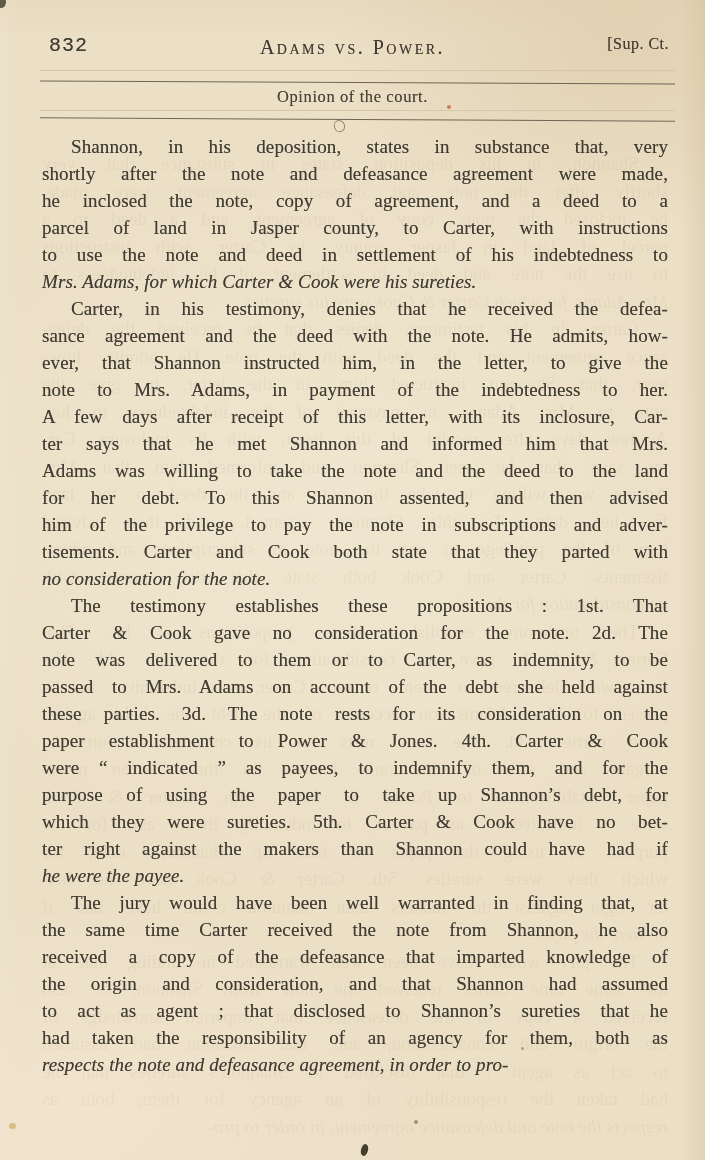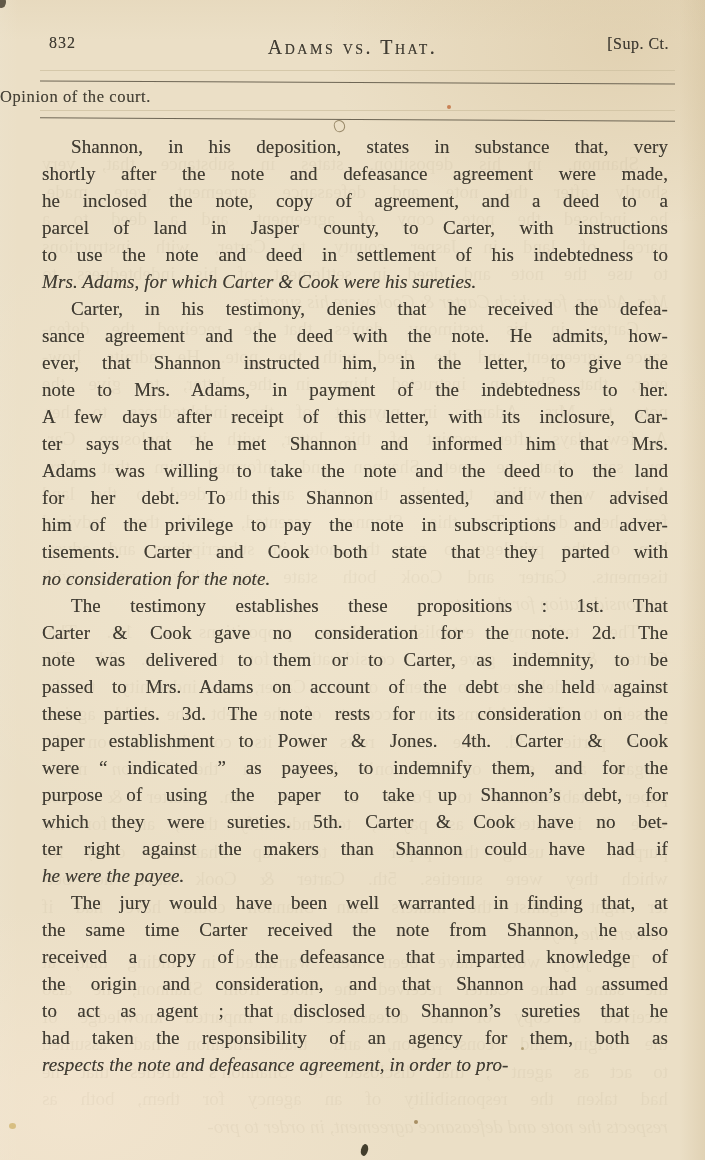--- a/index.html
+++ b/index.html
@@ -16,36 +16,36 @@
     background:
       radial-gradient(ellipse 420px 260px at 88% 4%, rgba(210,188,146,.38), rgba(210,188,146,0) 70%),
       radial-gradient(ellipse 500px 300px at 10% 96%, rgba(247,232,212,.55), rgba(247,232,212,0) 70%),
       radial-gradient(ellipse 600px 500px at 45% 45%, rgba(255,248,232,.25), rgba(255,248,232,0) 75%),
       linear-gradient(to left, rgba(197,176,136,.28), rgba(197,176,136,0) 26px),
       linear-gradient(to right, rgba(236,226,204,.5), rgba(236,226,204,0) 18px),
       linear-gradient(to bottom, rgba(214,194,156,.18), rgba(214,194,156,0) 40px);
   }
   .ink{color:#403c33;text-shadow:0 0 .5px rgba(64,58,45,.55);}
   
-  .page-number{position:absolute;left:49px;top:34px;font-size:16px;letter-spacing:1px;}
+  .page-number{position:absolute;left:49px;top:34px;font-size:20px;letter-spacing:1px;font-family:Liberation Mono, monospace;}
   .running-title{
     position:absolute;left:0;right:0;top:36px;text-align:center;
     font-variant:small-caps;font-size:20px;letter-spacing:2.5px;
   }
   .court-label{position:absolute;right:36px;top:35px;font-size:16px;letter-spacing:.5px;}
   
   .rule{position:absolute;left:40px;right:30px;pointer-events:none;}
   .rule.faint{height:1px;background:#cfc2a2;opacity:.8;}
   .rule.solid{height:1.4px;background:#6e6655;}
   .rule-f1{top:70px;}
   .rule-s1{top:82px;transform:rotate(.28deg);}
   .rule-f2{top:110px;}
   .rule-s2{top:119px;transform:rotate(.3deg);}
   .section-heading{
-    position:absolute;left:0;right:0;top:87px;
+    position:absolute;left:0;right:0;top:87px;text-align:center;
     font-size:16.5px;letter-spacing:.6px;color:#474338;
     text-shadow:0 0 .4px rgba(64,58,45,.5);
   }
   
   .body-text{
     position:absolute;left:42px;width:626px;top:133px;
     font-size:19px;line-height:27px;letter-spacing:.1px;
   }
   .para{margin:0;}
   .tline{
@@ -126,21 +126,21 @@
         <div class="tline">the same time Carter received the note from Shannon, he also</div>
         <div class="tline">received a copy of the defeasance that imparted knowledge of</div>
         <div class="tline">the origin and consideration, and that Shannon had assumed</div>
         <div class="tline">to act as agent ; that disclosed to Shannon’s sureties that he</div>
         <div class="tline">had taken the responsibility of an agency for them, both as</div>
         <div class="tline lastline">respects the note and defeasance agreement, in order to pro-</div>
       </div>
     </div>
 
   <div class="page-number ink">832</div>
-  <div class="running-title ink">Adams vs. That.</div>
+  <div class="running-title ink">Adams vs. Power.</div>
   <div class="court-label ink">[Sup. Ct.</div>
 
   <div class="rule faint rule-f1"></div>
   <div class="rule solid rule-s1"></div>
   <div class="section-heading">Opinion of the court.</div>
   <div class="rule faint rule-f2"></div>
   <div class="rule solid rule-s2"></div>
 
   <div class="body-text ink">
       <div class="para">

